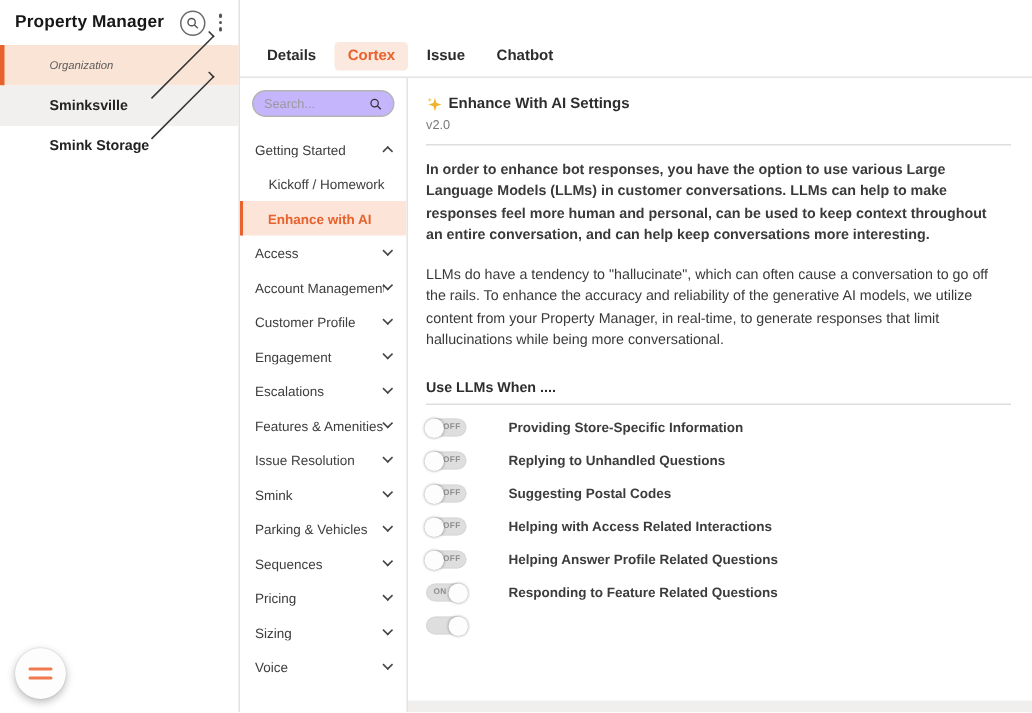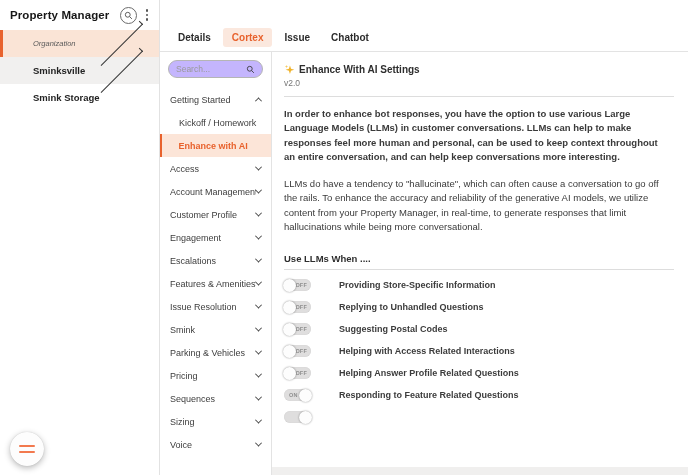--- a/index.html
+++ b/index.html
@@ -194,25 +194,25 @@
   </div>
             <div class="nav-item">
     <span class="nlbl">Smink</span>
     <span class="chev down"></span>
   </div>
             <div class="nav-item">
     <span class="nlbl">Parking &amp; Vehicles</span>
     <span class="chev down"></span>
   </div>
             <div class="nav-item">
+    <span class="nlbl">Sequences</span>
+    <span class="chev down"></span>
+  </div>
+            <div class="nav-item">
     <span class="nlbl">Pricing</span>
-    <span class="chev down"></span>
-  </div>
-            <div class="nav-item">
-    <span class="nlbl">Sequences</span>
     <span class="chev down"></span>
   </div>
             <div class="nav-item">
     <span class="nlbl">Sizing</span>
     <span class="chev down"></span>
   </div>
             <div class="nav-item">
     <span class="nlbl">Voice</span>
     <span class="chev down"></span>
   </div>

